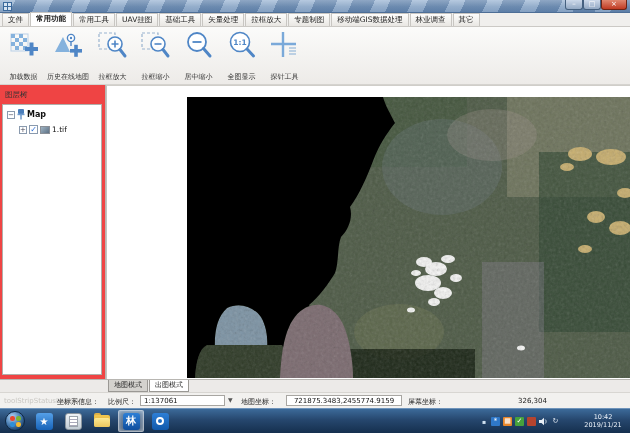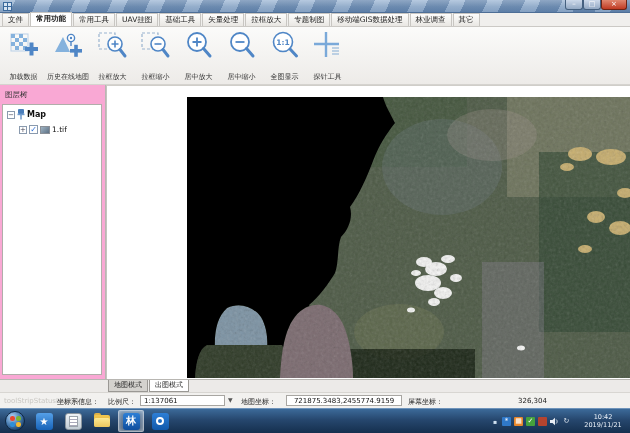--- a/index.html
+++ b/index.html
@@ -31,21 +31,21 @@
   
   .toolbar{position:absolute;left:0;top:27px;width:630px;height:58px;
     background:linear-gradient(180deg,#fbfbfa,#edebe8);border-bottom:1px solid #d5d3cf;
     display:flex;align-items:flex-start;padding:3px 0 0 2px;}
   .tbtn{min-width:43px;padding:0 2px;height:52px;display:flex;flex-direction:column;
     align-items:center;justify-content:flex-start;}
   .tbtn svg{width:32px;height:32px;}
   .tbtn .tlabel{font-size:7px;color:#333;margin-top:10px;white-space:nowrap;}
 
   
-  .workspace{position:absolute;left:0;top:85px;width:630px;height:294px;background:#f9a8d4;}
+  .workspace{position:absolute;left:0;top:85px;width:630px;height:294px;background:#ef4444;}
   .layerpanel{position:absolute;left:0;top:0;width:106px;height:294px;border-right:1px solid #b8b6b2;}
   .lp-title{position:absolute;left:5px;top:5px;font-size:7.5px;color:#333;}
   .lp-tree{position:absolute;left:2px;top:19px;right:3px;bottom:4px;background:#fff;border:1px solid #b0aeaa;}
   .trow{display:flex;align-items:center;margin:4px 0 0 4px;height:11px;}
   .trow.child{margin-left:16px;}
   .expander{width:8px;height:8px;border:1px solid #8a9aae;background:#fff;font-size:7px;
     line-height:6px;text-align:center;color:#445;margin-right:2px;flex:0 0 auto;}
   .checkbox{width:9px;height:9px;border:1px solid #8a9aae;background:#fff;margin-right:2px;
     font-size:8px;line-height:8px;text-align:center;color:#2a6dd9;flex:0 0 auto;}
   .thumb{width:10px;height:8px;border:1px solid #8a8f96;margin-right:2px;flex:0 0 auto;
@@ -97,21 +97,21 @@
   .folder .tab{position:absolute;left:0;top:-2px;width:7px;height:4px;border-radius:2px 2px 0 0;background:#e0b246;}
   .folder .front{position:absolute;left:0;top:3px;width:16px;height:9px;border-radius:2px;
     background:linear-gradient(180deg,#fce993,#ecc75e);}
   .ticon.lin{background:linear-gradient(180deg,#2d7fd6,#0f4e9e);color:#fff;font-size:10px;font-weight:bold;}
   .ticon.oapp{background:linear-gradient(180deg,#2d7fd6,#1159ab);}
   .oring{width:8px;height:8px;border:2px solid #fff;border-radius:50%;}
   .tray{margin-left:auto;display:flex;align-items:center;gap:3px;}
   .trayico{width:9px;height:9px;border-radius:1px;display:flex;align-items:center;justify-content:center;
     font-size:7px;color:#fff;line-height:9px;flex:0 0 auto;}
   .hidden-arrow{color:#cfe0f0;font-size:6px;margin-right:2px;}
-  .clock{width:46px;text-align:center;color:#eef4fb;font-size:6.5px;line-height:8px;margin:0 4px 0 6px;}
+  .clock{width:46px;text-align:center;color:#eef4fb;font-size:6.5px;line-height:8px;margin:0 4px 0 17px;}
 </style>
 </head>
 <body>
 
 <div id="app">
 
   <div class="titlebar">
     <div class="marble"></div>
     <svg class="app-ico" viewBox="0 0 9 9">
       <rect x="0" y="0" width="9" height="9" fill="#3c6a9c"></rect>
@@ -191,28 +191,20 @@
     <div class="tbtn">
       <svg viewBox="0 0 32 32">
         <rect x="2" y="3" width="16" height="16" fill="none" stroke="#9ab4cf" stroke-width="1.2" stroke-dasharray="3,2"></rect>
         <circle cx="18" cy="14" r="7" fill="#fff" fill-opacity=".9" stroke="#4f86c6" stroke-width="1.6"></circle>
         <path d="M14.5,14 H21.5" stroke="#4f86c6" stroke-width="1.6"></path>
         <path d="M23,19.5 L28,26" stroke="#4f86c6" stroke-width="3" stroke-linecap="round"></path>
       </svg>
       <div class="tlabel">拉框缩小</div>
     </div>
 
-    <div class="tbtn">
-      <svg viewBox="0 0 32 32">
-        <circle cx="14" cy="12" r="9" fill="#fff" stroke="#4f86c6" stroke-width="1.8"></circle>
-        <path d="M9.5,12 H18.5 M14,7.5 V16.5" stroke="#4f86c6" stroke-width="1.8"></path>
-        <path d="M20.5,18.5 L27,26" stroke="#4f86c6" stroke-width="3" stroke-linecap="round"></path>
-      </svg>
-      <div class="tlabel">居中放大</div>
-    </div>
 
     <div class="tbtn">
       <svg viewBox="0 0 32 32">
         <circle cx="14" cy="12" r="9" fill="#fff" stroke="#4f86c6" stroke-width="1.8"></circle>
         <path d="M9.5,12 H18.5" stroke="#4f86c6" stroke-width="1.8"></path>
         <path d="M20.5,18.5 L27,26" stroke="#4f86c6" stroke-width="3" stroke-linecap="round"></path>
       </svg>
       <div class="tlabel">居中缩小</div>
     </div>
 

